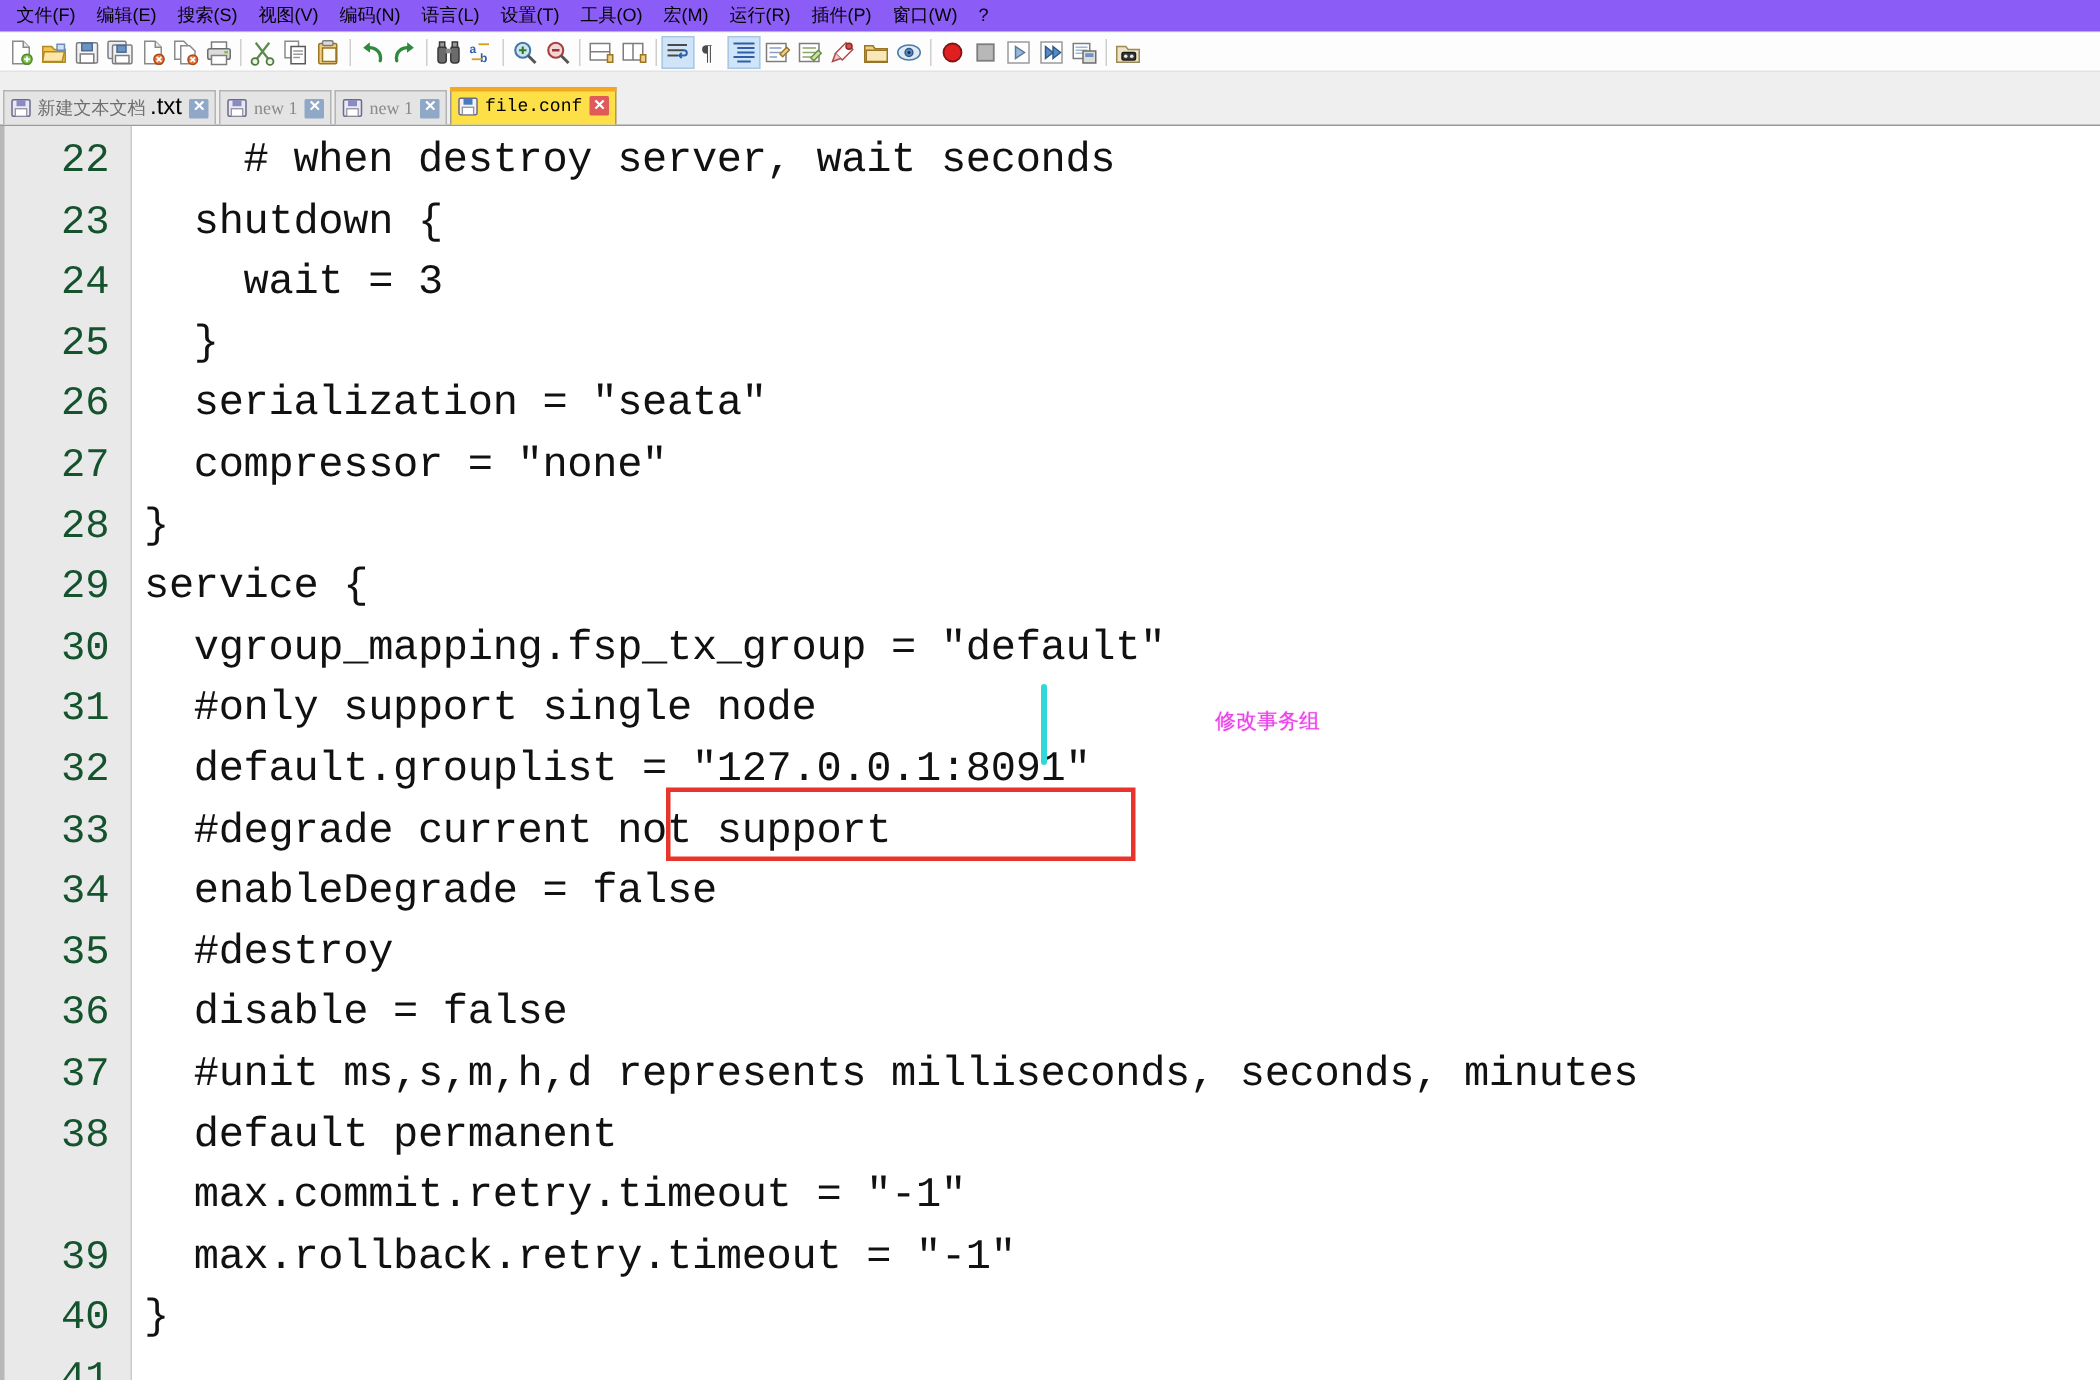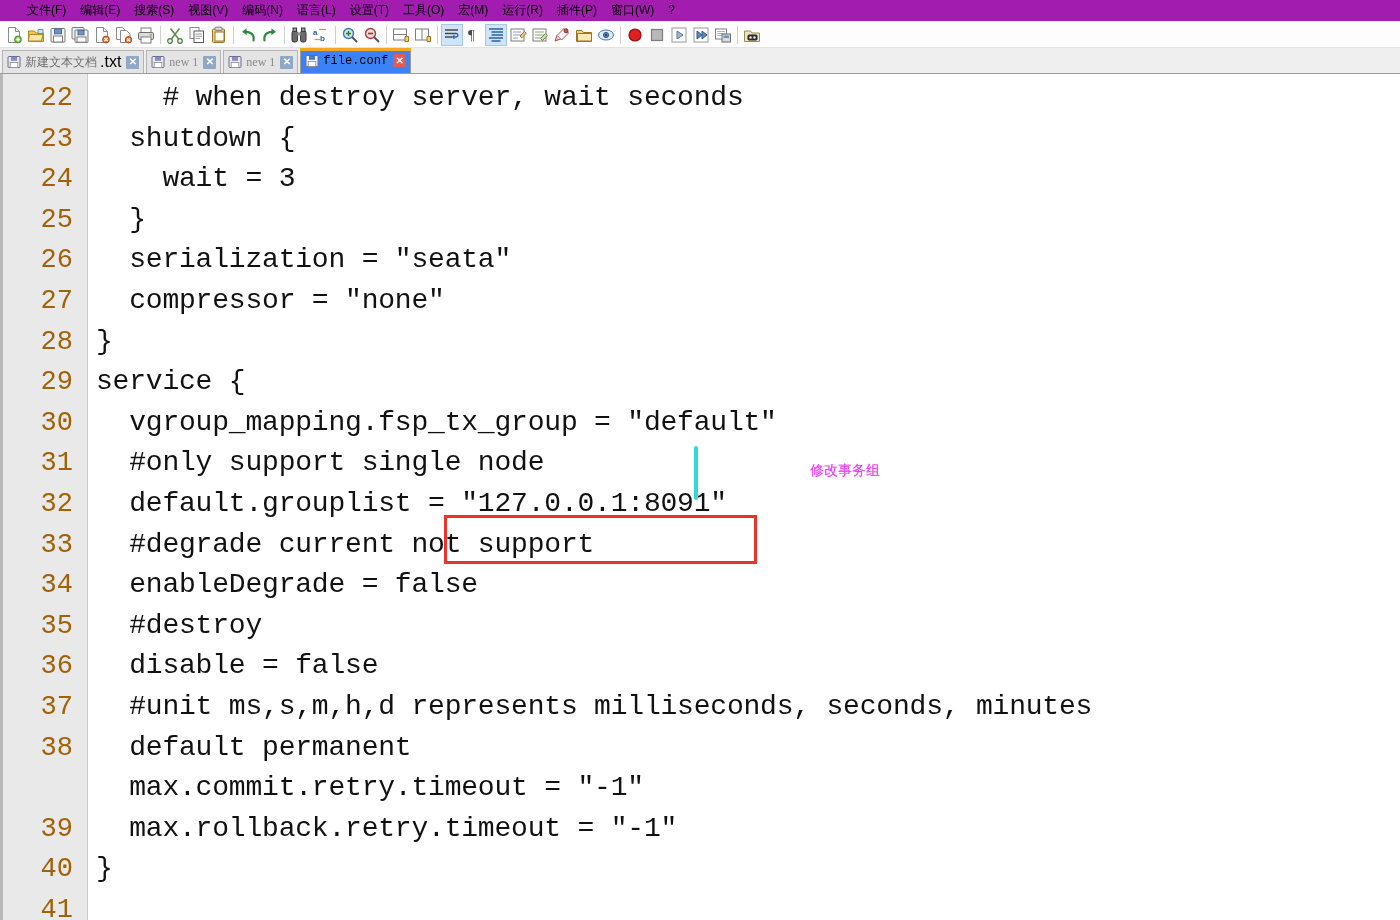--- a/index.html
+++ b/index.html
@@ -6,24 +6,24 @@
   html, body {
     width: 1400px; height: 920px;
     background: #ffffff;
     font-family: "Liberation Sans", sans-serif;
     overflow: hidden;
   }
 
   
   #menubar {
     height: 22px;
-    background: #a21caf;
+    background: #8b5cf6;
     display: flex;
     align-items: center;
-    padding-left: 20px;
+    padding-left: 4px;
     border-bottom: 1px solid #f2f2f2;
     flex: 0 0 auto;
   }
   .menu-item {
     font-size: 12px;
     color: #000000;
     padding: 2px 7px 3px 7px;
     white-space: nowrap;
     line-height: 14px;
     cursor: default;
@@ -54,21 +54,21 @@
   .tb-sep {
     width: 1px; height: 18px;
     background: #cfcfcf;
     margin: 0 3px;
     flex: 0 0 auto;
   }
   .tb-btn svg { display: block; }
 
   
   #tabbar {
-    height: 26px;
+    height: 36px;
     background: #efefef;
     display: flex;
     align-items: flex-end;
     border-bottom: 1px solid #9a9a9a;
     padding-left: 2px;
     flex: 0 0 auto;
   }
   .tab {
     height: 23px;
     display: flex;
@@ -76,21 +76,21 @@
     padding: 0 4px 0 4px;
     background: #e4e4e4;
     border: 1px solid #b4b4b4;
     border-bottom: none;
     margin-right: 2px;
     position: relative;
     cursor: default;
     max-width: 230px;
   }
   .tab.active {
-    background: #3b82f6;
+    background: #fde047;
     height: 25px;
     border-color: #9a9a9a;
     border-top: none;
     z-index: 3;
   }
   .tab.active::before {
     content: "";
     position: absolute;
     left: -1px; right: -1px; top: 0;
     height: 3px;
@@ -152,21 +152,21 @@
     padding-top: 4px;
     position: relative;
     z-index: 1;
   }
   .lnum {
     height: 40.6px;
     text-align: right;
     padding-right: 14px;
     font-family: "Liberation Mono", monospace;
     font-size: 27px;
-    color: #a16207;
+    color: #14532d;
     line-height: 40.6px;
     letter-spacing: 0px;
     white-space: nowrap;
   }
   .lnum.blank { color: transparent; }
 
   #codearea {
     flex: 1 1 auto;
     position: relative;
     padding-top: 4px;

